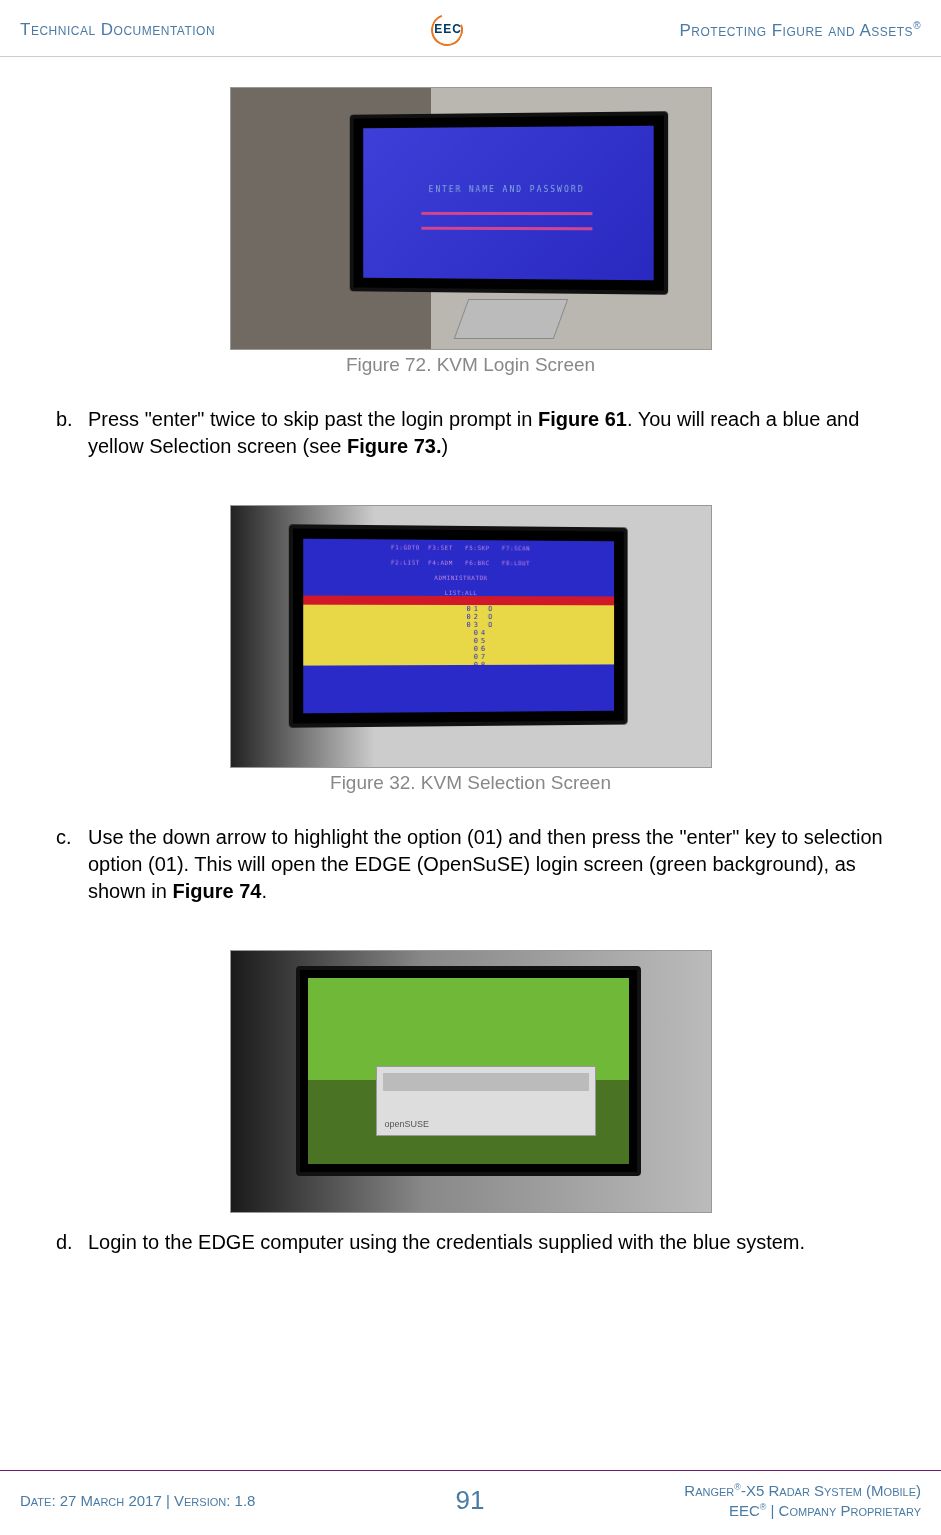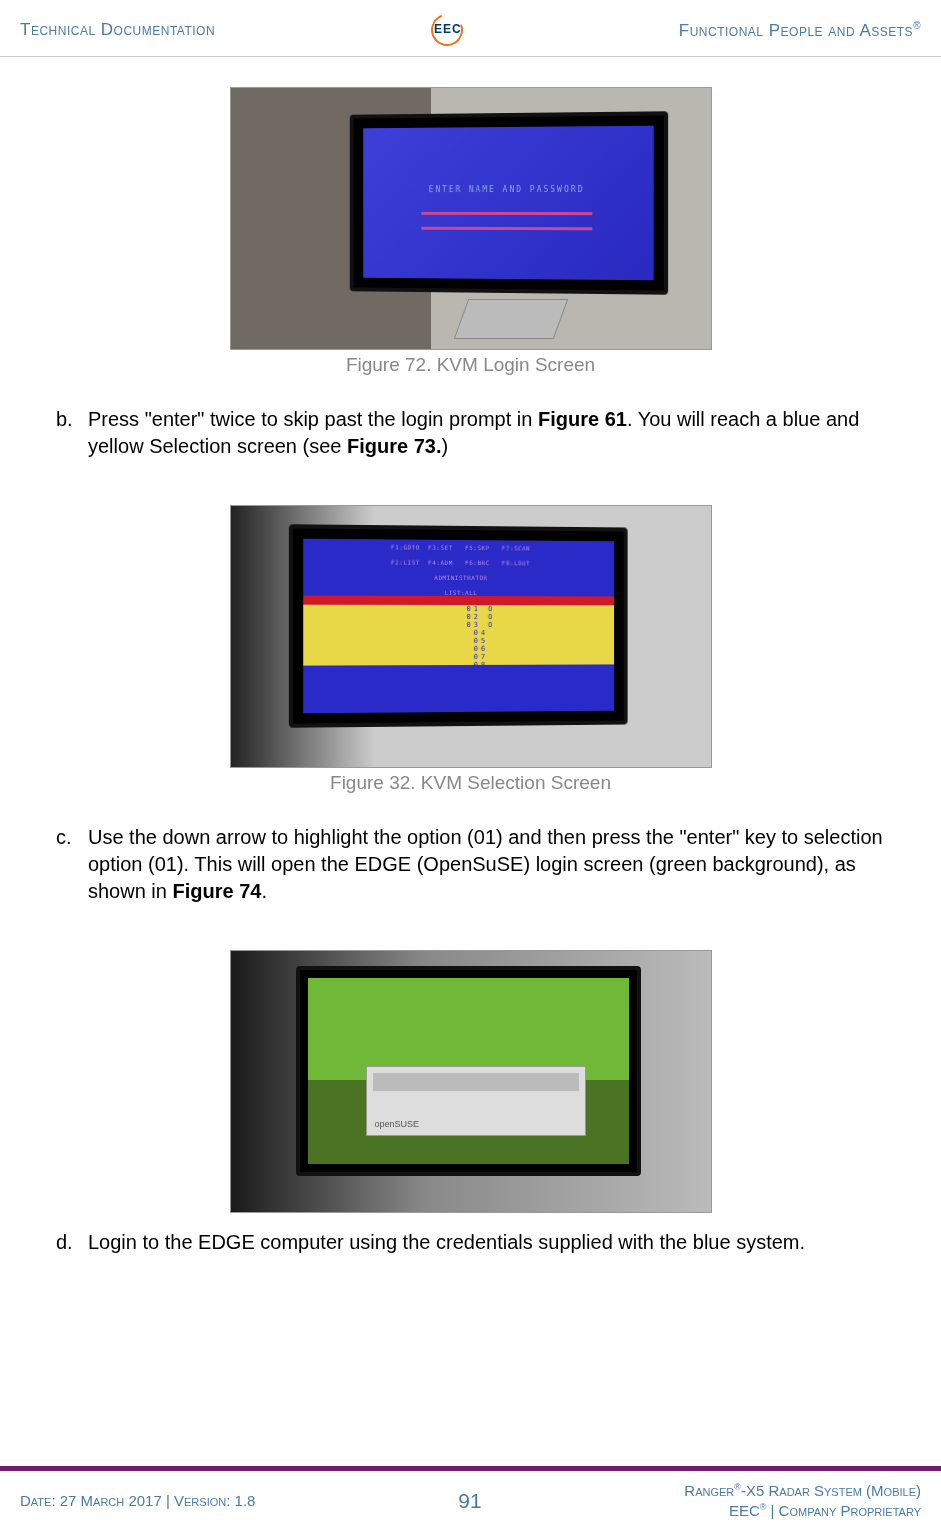--- a/index.html
+++ b/index.html
@@ -103,69 +103,69 @@
 
     
     .img74 { width: 482px; height: 263px; background:#333; }
     .img74 .bg { position:absolute; inset:0; background:linear-gradient(90deg,#1a1a1a 0%,#888 40%,#bbb 100%); }
     .img74 .screen {
       position:absolute; top:15px; left:65px; width:345px; height:210px;
       background:#000; border:4px solid #111; border-radius:4px;
     }
     .img74 .inner { position:absolute; inset:8px;
       background: linear-gradient(180deg,#6fb838 0%,#6fb838 55%,#4a7424 55%,#4a7424 100%); }
-    .img74 .login { position:absolute; top:88px; left:58px; width:220px; height:70px;
+    .img74 .login { position:absolute; top:88px; left:68px; width:220px; height:70px;
       background:#ddd; border:1px solid #999; }
     .img74 .login .bar { position:absolute; top:6px; left:6px; right:6px; height:18px; background:#bbb; }
     .img74 .login .lbl { position:absolute; bottom:6px; left:8px; font-size:9px; color:#555; }
 
     .step {
       display: flex;
       margin: 0 0 45px 26px;
       font-size: 20px;
       line-height: 1.35;
     }
     .step-letter {
       width: 32px;
       flex-shrink: 0;
     }
     .step-body { flex: 1; }
 
     .footer {
       position: absolute;
       bottom: 0; left: 0; right: 0;
-      border-top: 5px solid #701a75;
+      border-top: 1px solid #701a75;
       padding: 10px 20px 14px;
       display: flex;
       justify-content: space-between;
       align-items: center;
       color: #4a7ba5;
       font-size: 15px;
       font-variant: small-caps;
     }
     .footer-col { line-height: 1.35; }
     .footer-left { text-align: left; }
     .footer-right { text-align: right; }
     .footer sup { font-size: 9px; vertical-align: super; }
     .page-num {
-      font-size: 21px;
+      font-size: 26px;
       font-variant: normal;
     }
   </style>
 </head>
 <body>
 
 <div class="header">
   <div class="header-left">Technical Documentation</div>
   <div class="logo">
     <div class="logo-ring"></div>
     <div class="logo-text">EEC</div>
   </div>
   <div class="header-right">
-    <span>Functional People and Assets</span><sup>®</sup>
+    <span>Protecting Figure and Assets</span><sup>®</sup>
   </div>
 </div>
 
 <div class="content">
 
   <div class="figure-block">
     <div class="fig-img img72">
       <div class="wall"></div>
       <div class="right"></div>
       <div class="stand"></div>

